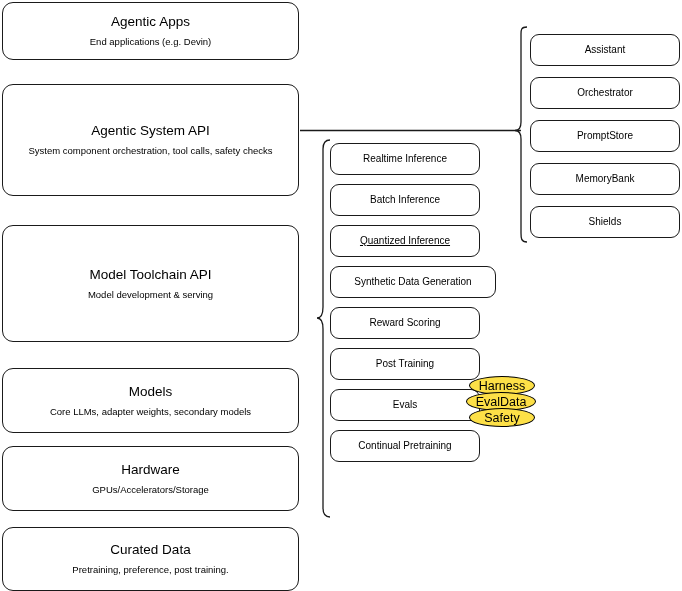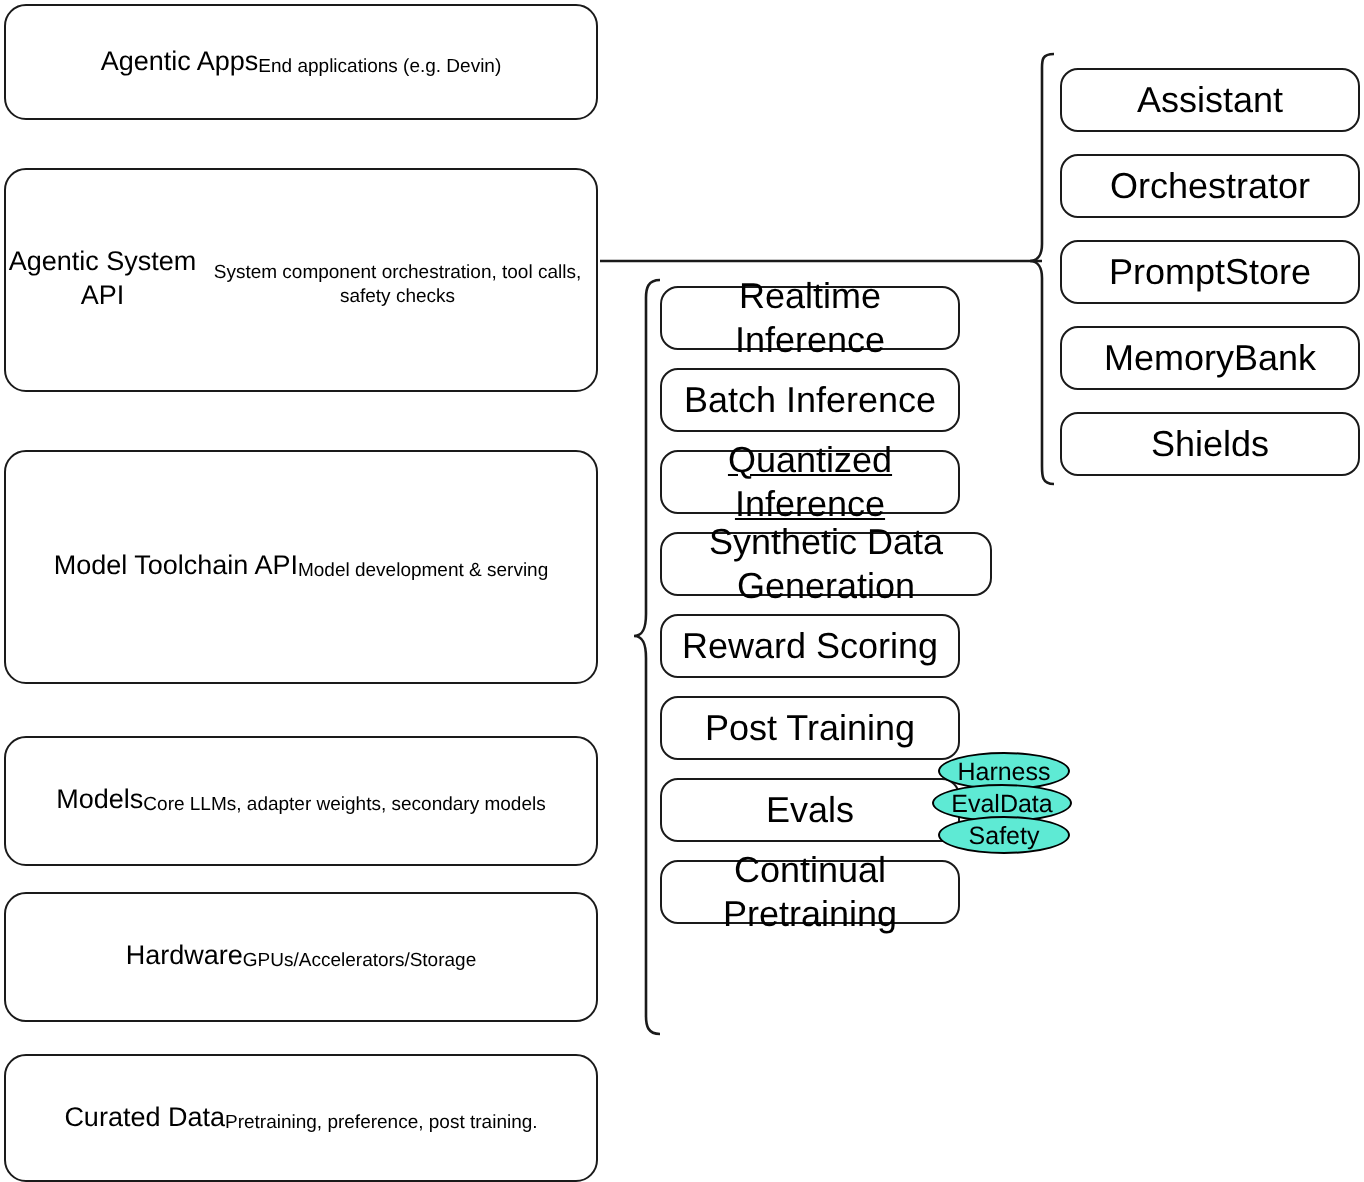--- a/index.html
+++ b/index.html
@@ -21,45 +21,45 @@
     width: 682px;
     height: 591px;
   }
   .node {
     position: absolute;
     box-sizing: border-box;
     border: 1.3px solid #1a1a1a;
     border-radius: 11px;
     background: #ffffff;
     display: flex;
-    flex-direction: row;
+    flex-direction: column;
     align-items: center;
     justify-content: center;
     text-align: center;
     line-height: 1.25;
   }
   .layer .title {
     font-size: 13.5px;
     color: #000;
   }
   .layer .subtitle {
     font-size: 9.5px;
     color: #000;
     margin-top: 5px;
   }
   .chip {
-    font-size: 18px;
+    font-size: 10px;
     border-radius: 9px;
   }
   .pill {
     position: absolute;
     box-sizing: border-box;
     border: 1.4px solid #000000;
     border-radius: 50%;
-    background: #5eead4;
+    background: #fde047;
     display: flex;
     align-items: center;
     justify-content: center;
     font-size: 12.5px;
     color: #000;
     z-index: 5;
   }
   svg.deco {
     position: absolute;
     left: 0; top: 0;

